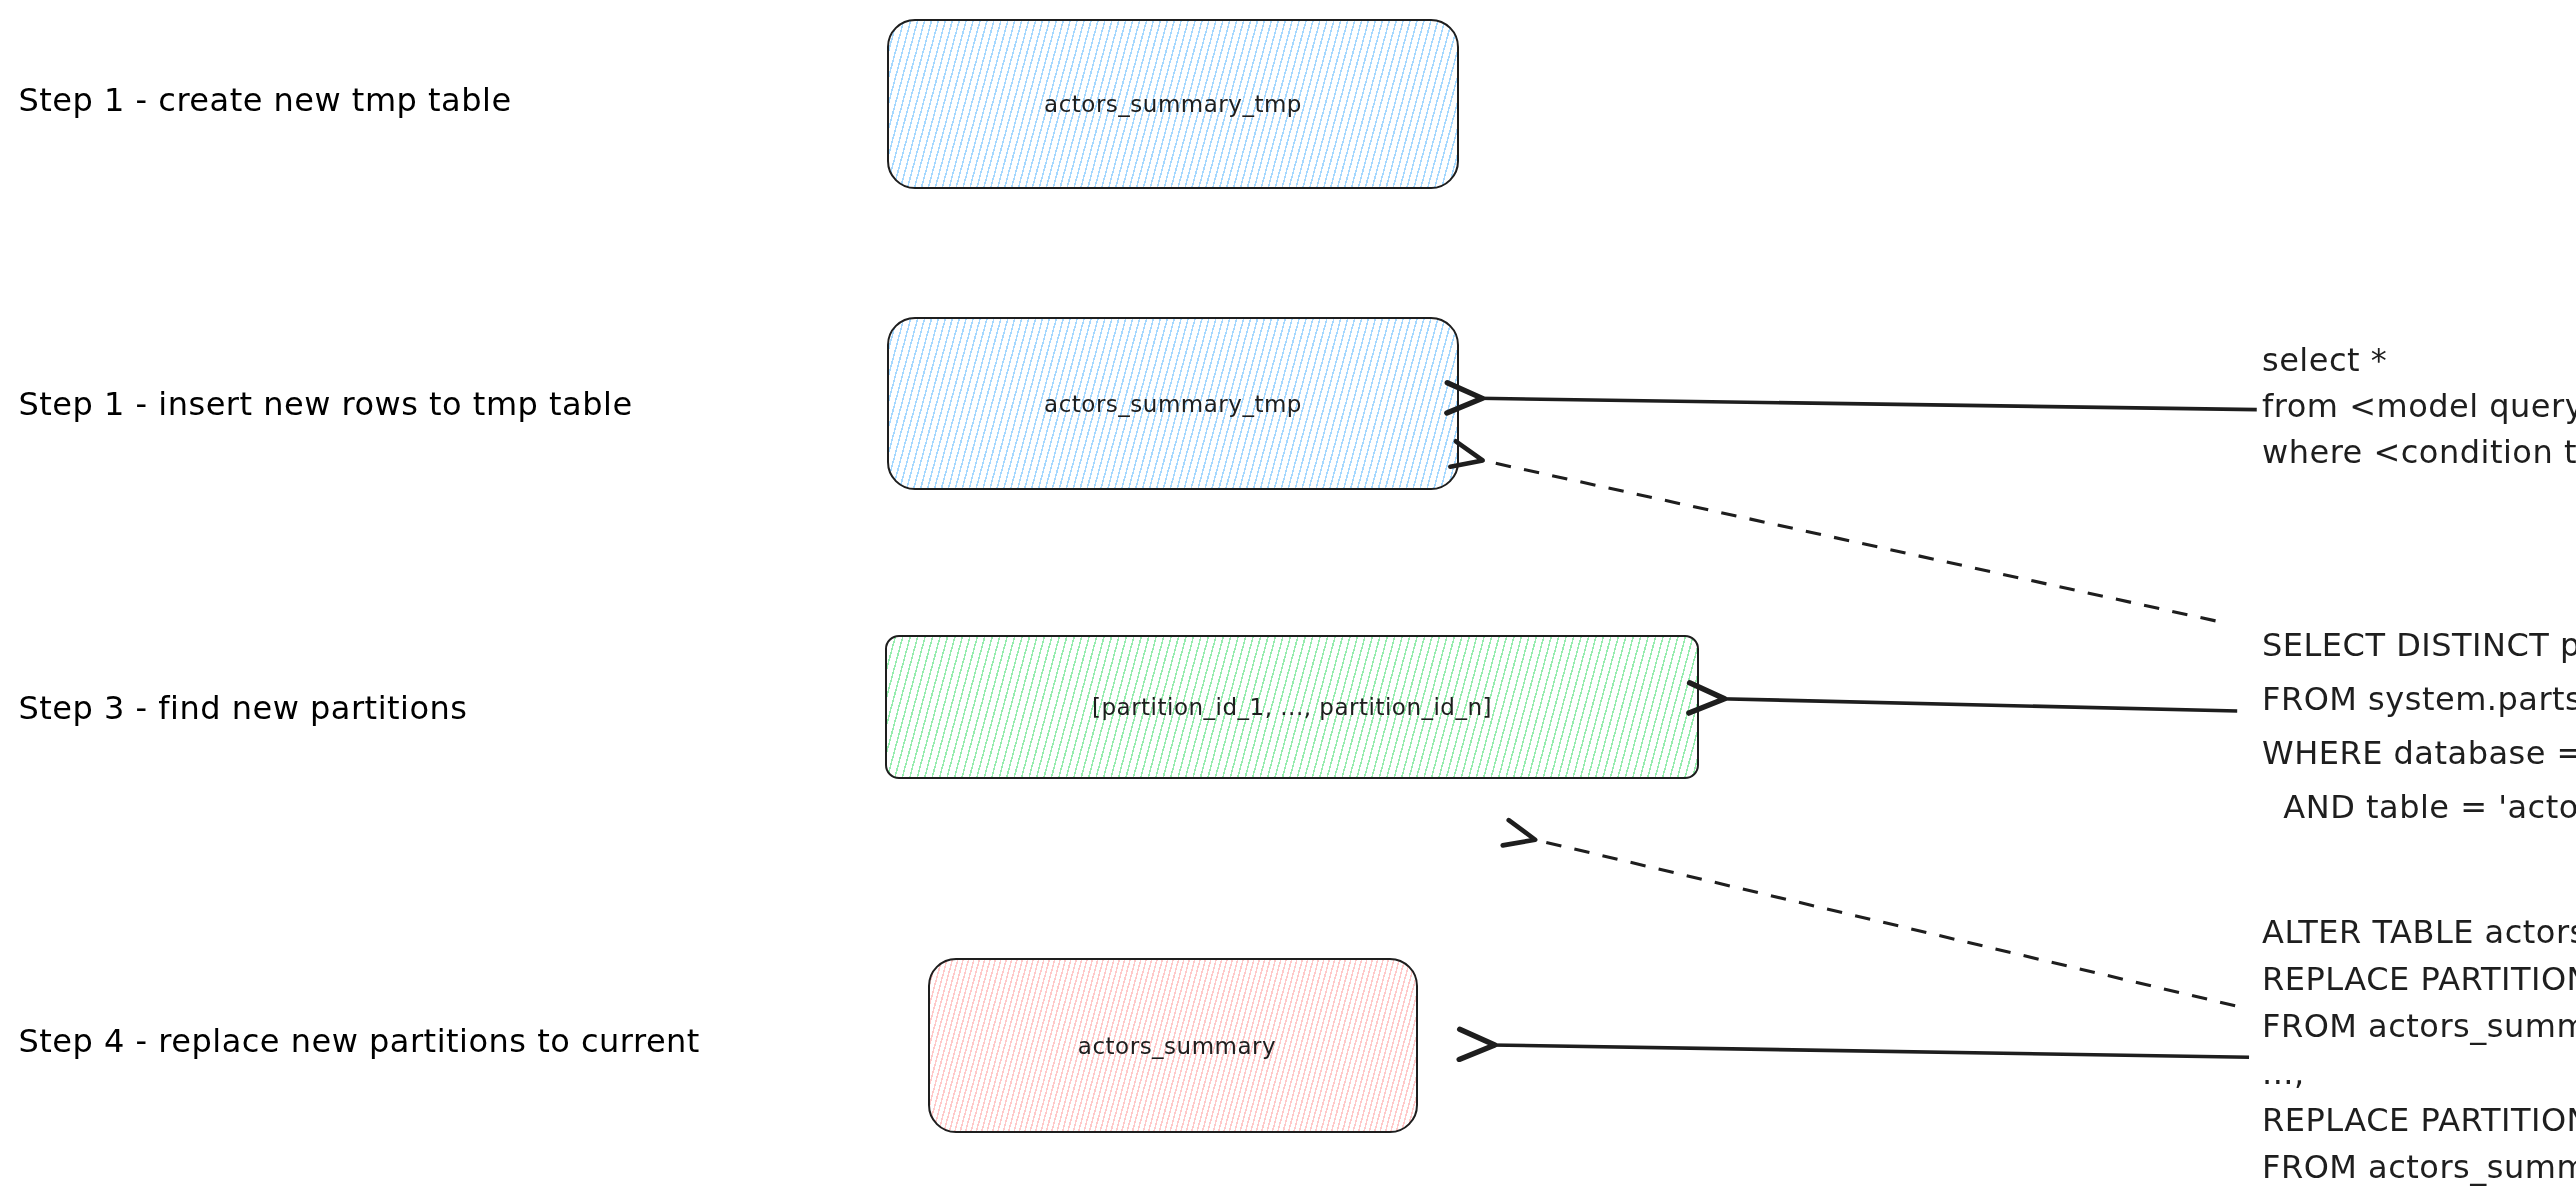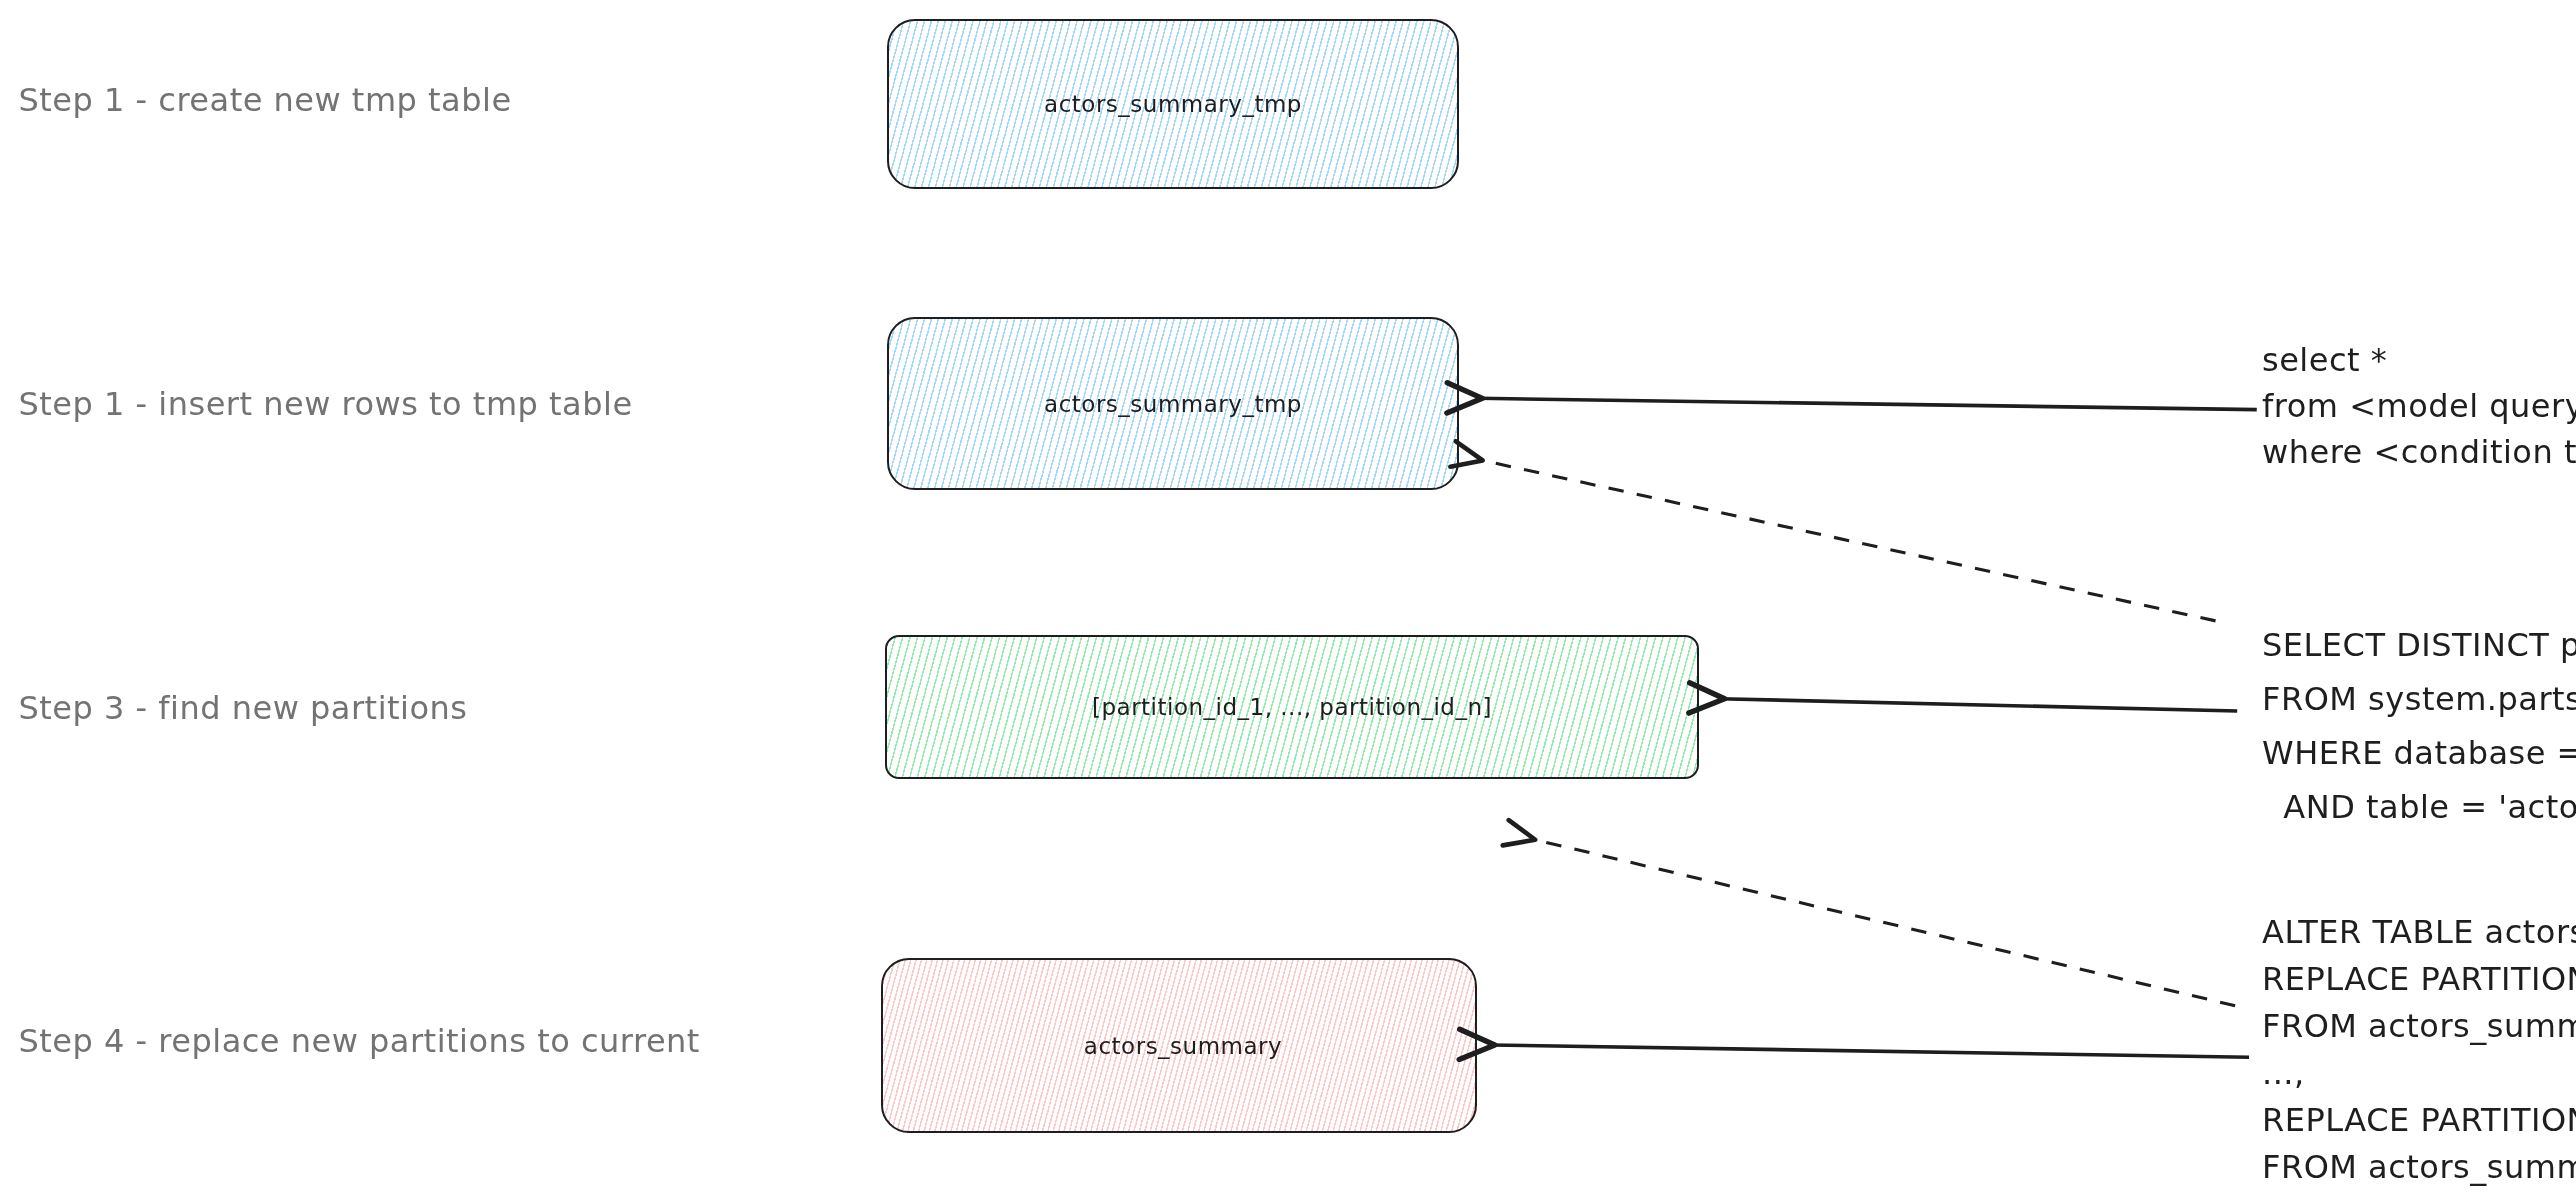--- a/index.html
+++ b/index.html
@@ -2,21 +2,21 @@
 <html style="font-size:8.2px"><head>
 <meta charset="utf-8">
 <style>
   html,body{margin:0;padding:0;background:#ffffff;}
   .canvas{
     position:relative;width:3650px;height:1199px;background:#ffffff;overflow:hidden;
     font-family:"DejaVu Sans",sans-serif;color:#1e1e1e;
   }
   .step-label{
     position:absolute;left:18.5px;font-size:32px;line-height:46px;white-space:nowrap;
-    color:#737373;letter-spacing:0.5px;
+    color:#000000;letter-spacing:0.5px;
   }
   .node{
     position:absolute;display:flex;align-items:center;justify-content:center;
     border:2.6px solid #1e1e1e;border-radius:28px;box-sizing:border-box;
   }
   .node .node-label{font-size:23px;white-space:nowrap;color:#1e1e1e;letter-spacing:0.5px;}
   .hatch-blue{
     background:repeating-linear-gradient(105deg,#a5d8ff 0 1.5px,rgba(255,255,255,0) 1.5px 6.7px);
   }
   .hatch-green{
@@ -47,21 +47,21 @@
   </div>
 
   <div class="node hatch-blue" style="left:887px;top:317px;width:572px;height:173px;">
     <span class="node-label">actors_summary_tmp</span>
   </div>
 
   <div class="node hatch-green" style="left:885px;top:635px;width:814px;height:144px;border-radius:14px;">
     <span class="node-label">[partition_id_1, ..., partition_id_n]</span>
   </div>
 
-  <div class="node hatch-pink" style="left:881px;top:958px;width:596px;height:175px;padding-left:8px;">
+  <div class="node hatch-pink" style="left:928px;top:958px;width:490px;height:175px;padding-left:8px;">
     <span class="node-label">actors_summary</span>
   </div>
 
   <div class="sql-block lh-insert" style="top:337px">
     <div class="sql-line">select *</div>
     <div class="sql-line">from &lt;model query&gt;</div>
     <div class="sql-line">where &lt;condition to identify new&gt;</div>
   </div>
 
   <div class="sql-block lh-partitions" style="top:618px">

